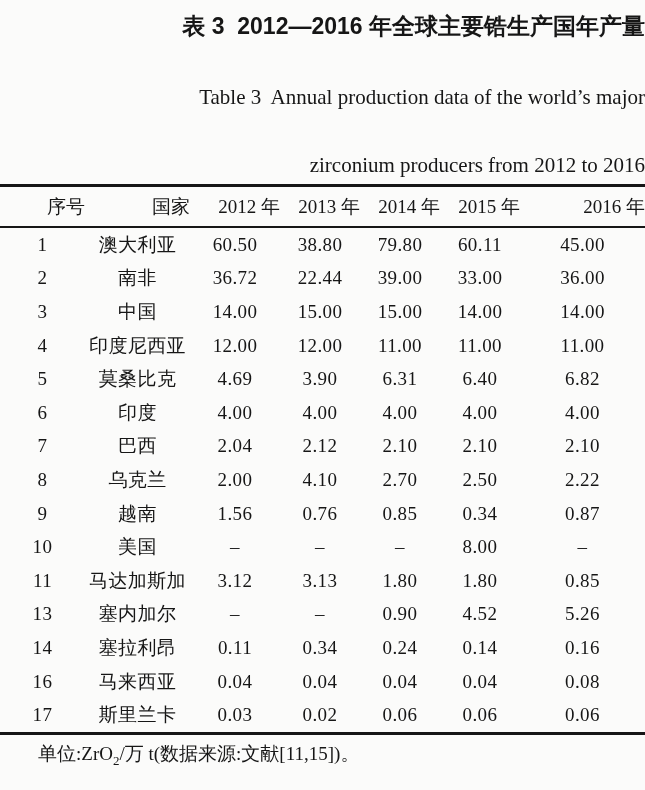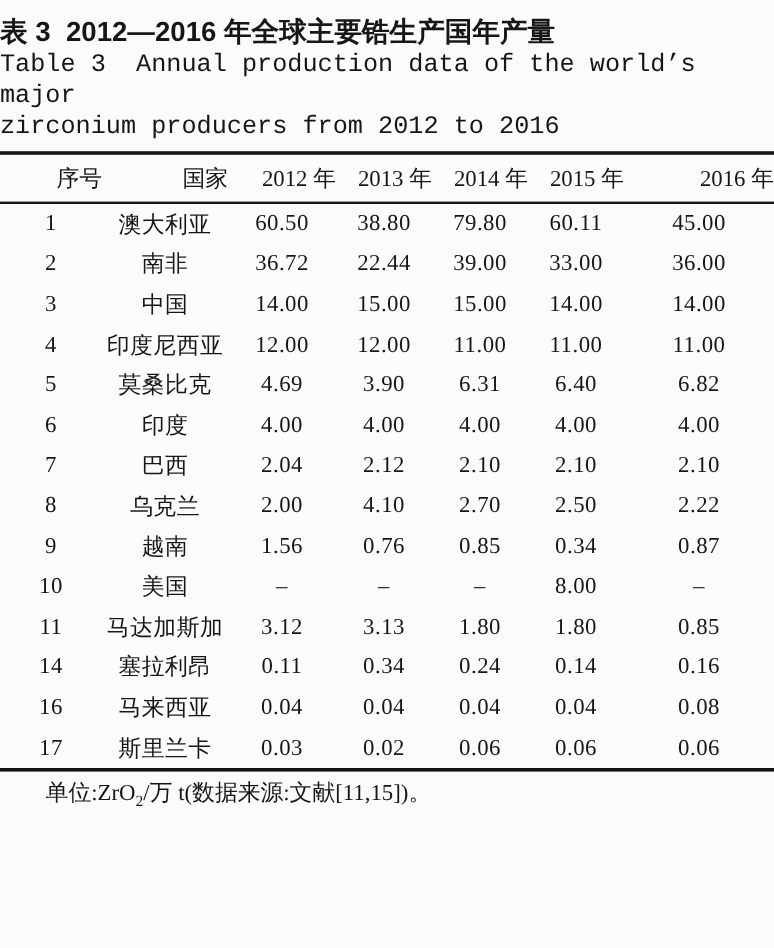--- a/index.html
+++ b/index.html
@@ -15,29 +15,30 @@
     width: 645px;
     height: 790px;
     box-sizing: border-box;
     padding-top: 10px;
   }
   .title-zh {
     font-family: "Liberation Sans", "DejaVu Sans", sans-serif;
     font-weight: bold;
     font-size: 23px;
     line-height: 32px;
-    text-align: left;
+    text-align: right;
     white-space: pre-wrap;
   }
   .title-en {
-    font-family: Liberation Mono, monospace;
+    font-family: Liberation Serif, serif;
     font-size: 21px;
     line-height: 26px;
-    text-align: left;
-    white-space: pre-wrap;
+    text-align: right;
+    white-space: pre-wrap;
+    margin-top: 42px;
   }
   table.data-table {
     width: 645px;
     margin-top: 6px;
     border-collapse: collapse;
     table-layout: fixed;
     border-top: 3px solid #161616;
     border-bottom: 3px solid #161616;
     font-family: "Liberation Serif", "DejaVu Serif", serif;
     font-size: 19px;
@@ -194,20 +195,29 @@
         <tr>
           <td>11</td>
           <td>马达加斯加</td>
           <td>3.12</td>
           <td>3.13</td>
           <td>1.80</td>
           <td>1.80</td>
           <td>0.85</td>
         </tr>
         <tr>
+          <td>13</td>
+          <td>塞内加尔</td>
+          <td>–</td>
+          <td>–</td>
+          <td>0.90</td>
+          <td>4.52</td>
+          <td>5.26</td>
+        </tr>
+        <tr>
           <td>14</td>
           <td>塞拉利昂</td>
           <td>0.11</td>
           <td>0.34</td>
           <td>0.24</td>
           <td>0.14</td>
           <td>0.16</td>
         </tr>
         <tr>
           <td>16</td>

